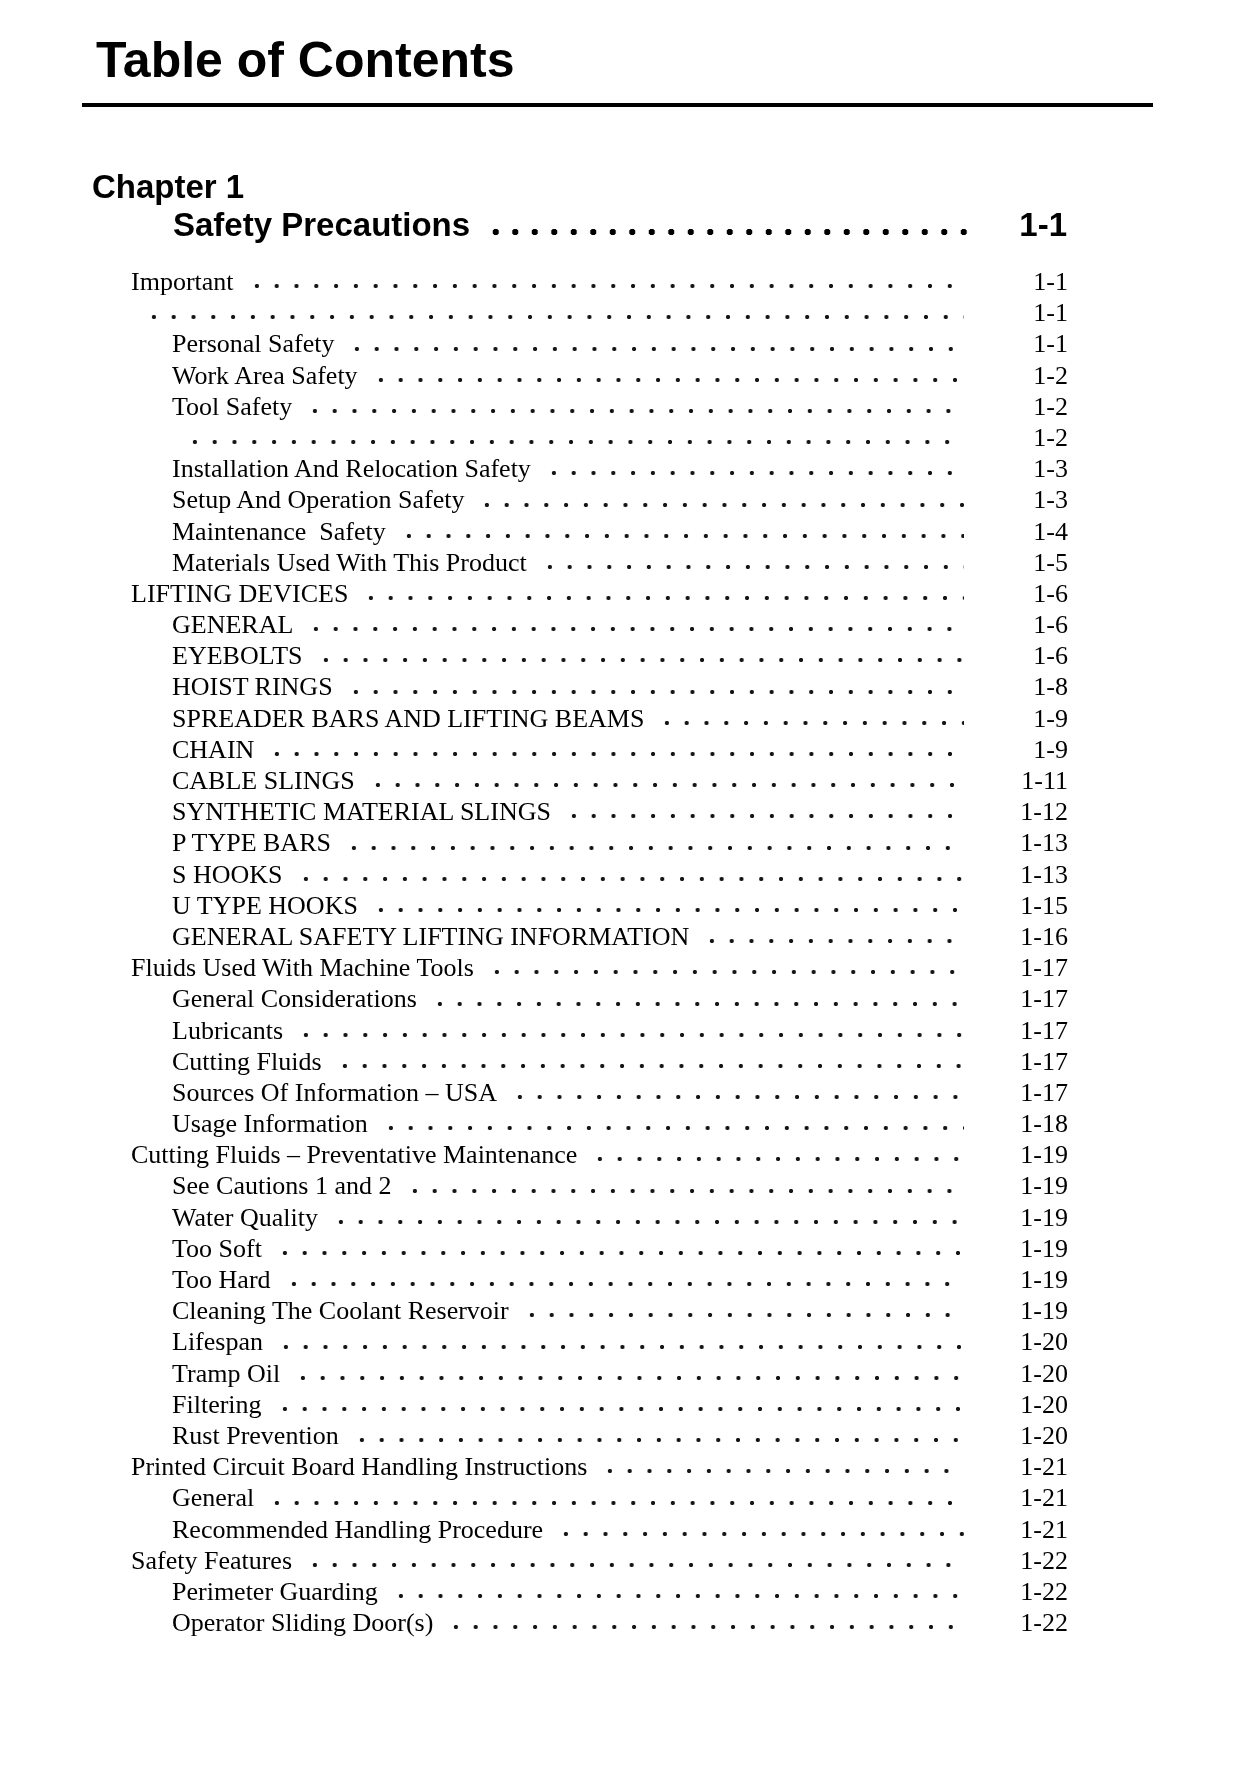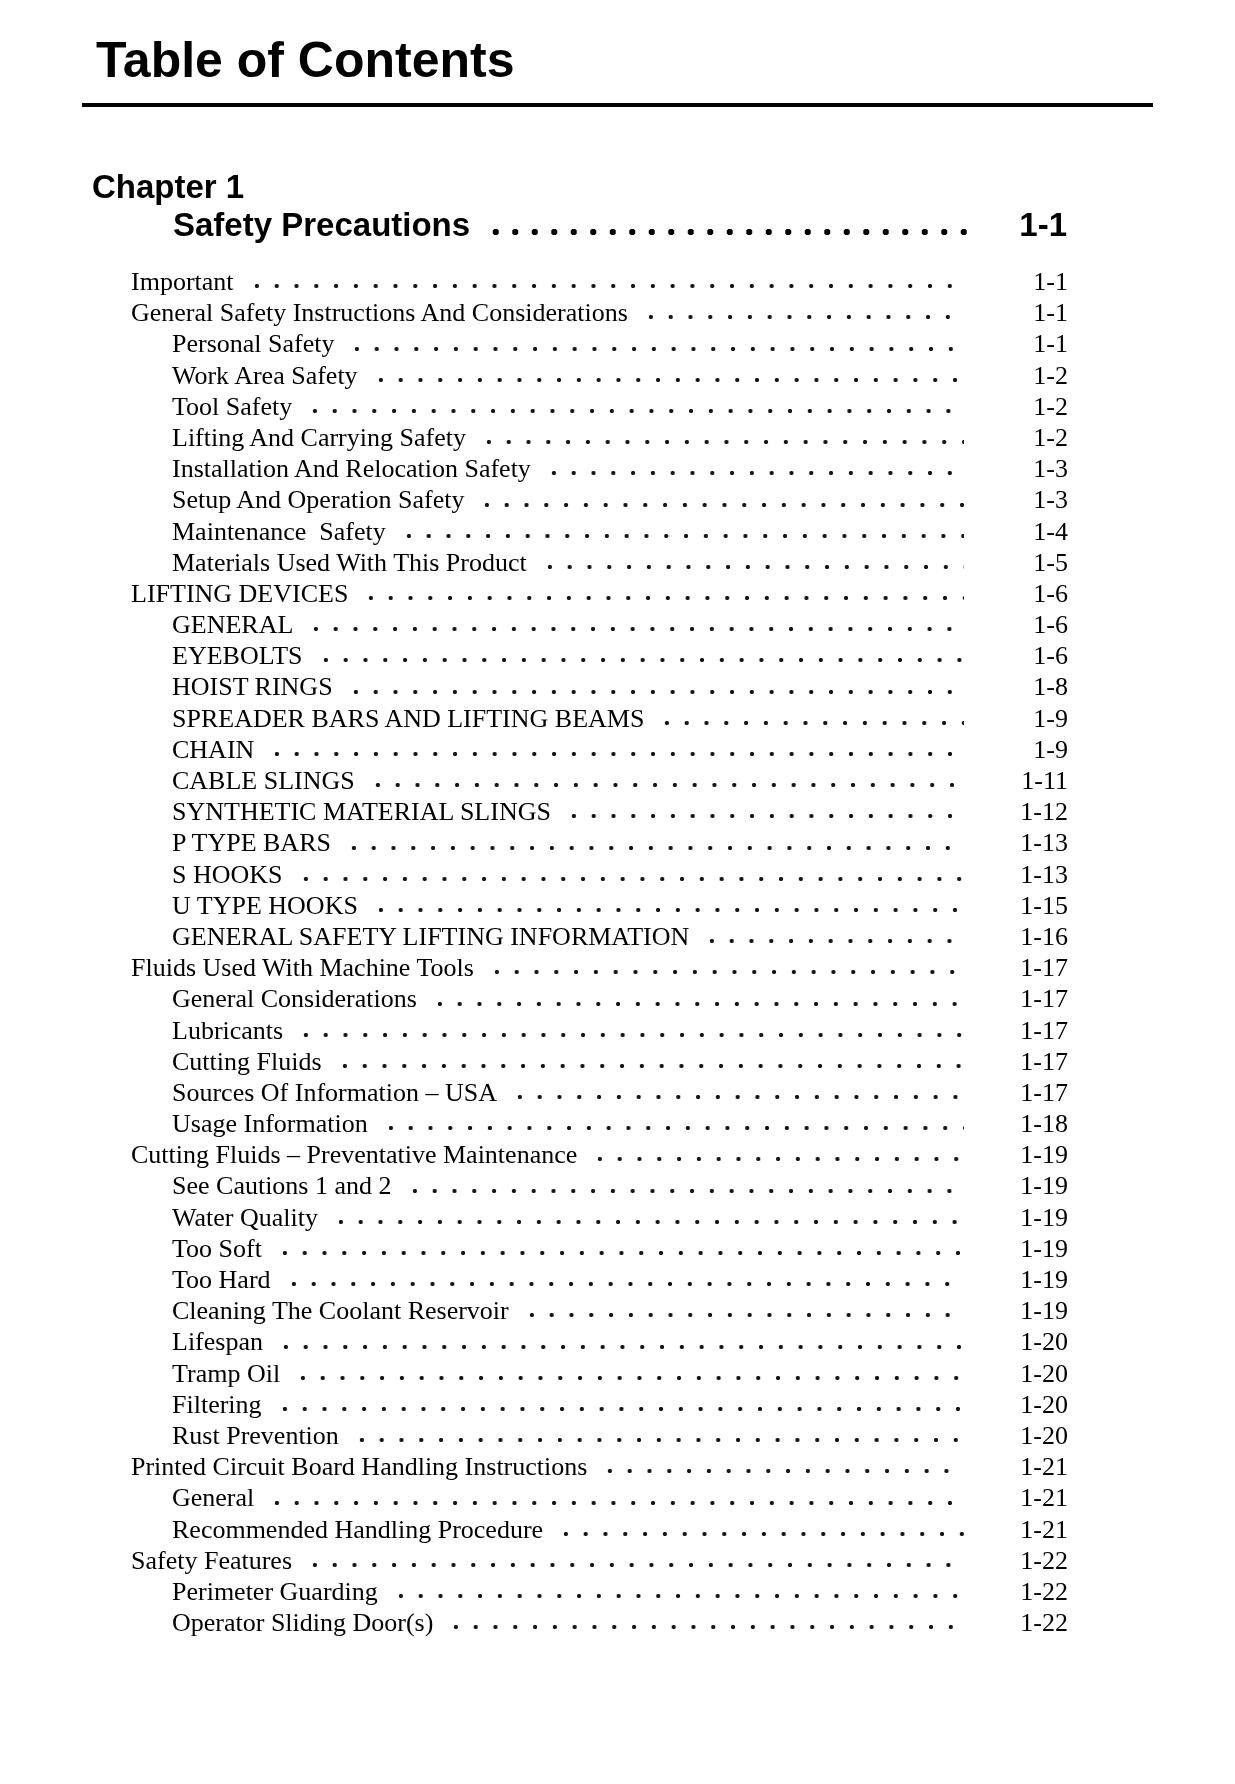--- a/index.html
+++ b/index.html
@@ -99,41 +99,39 @@
     <span class="pnum">1-1</span>
   </div>
 
   <div class="toc" id="toc">
       <div class="row level-1">
     <span class="etitle">Important</span>
     <span class="leader"></span>
     <span class="pnum">1-1</span>
   </div>
       <div class="row level-1">
-    <span class="etitle">General Safety Instructions And Considerations</span>
     <span class="leader"></span>
     <span class="pnum">1-1</span>
   </div>
       <div class="row level-2">
     <span class="etitle">Personal Safety</span>
     <span class="leader"></span>
     <span class="pnum">1-1</span>
   </div>
       <div class="row level-2">
     <span class="etitle">Work Area Safety</span>
     <span class="leader"></span>
     <span class="pnum">1-2</span>
   </div>
       <div class="row level-2">
     <span class="etitle">Tool Safety</span>
     <span class="leader"></span>
     <span class="pnum">1-2</span>
   </div>
       <div class="row level-2">
-    <span class="etitle">Lifting And Carrying Safety</span>
     <span class="leader"></span>
     <span class="pnum">1-2</span>
   </div>
       <div class="row level-2">
     <span class="etitle">Installation And Relocation Safety</span>
     <span class="leader"></span>
     <span class="pnum">1-3</span>
   </div>
       <div class="row level-2">
     <span class="etitle">Setup And Operation Safety</span>

